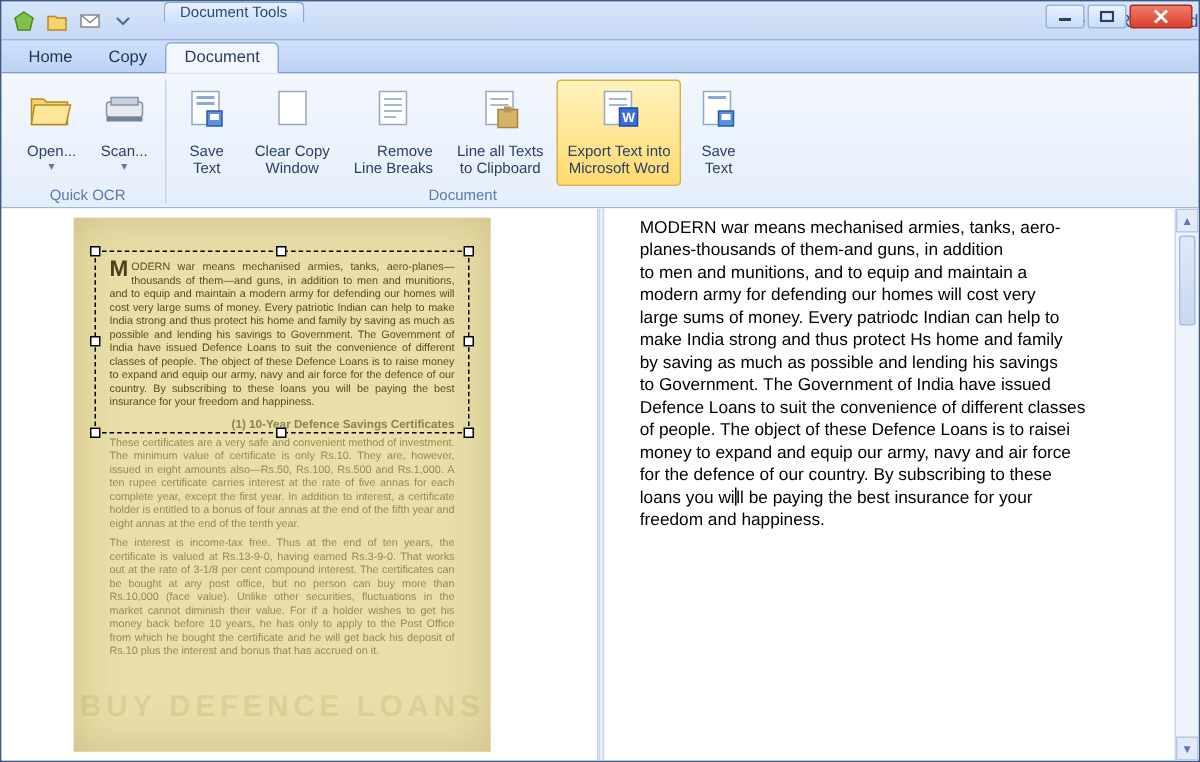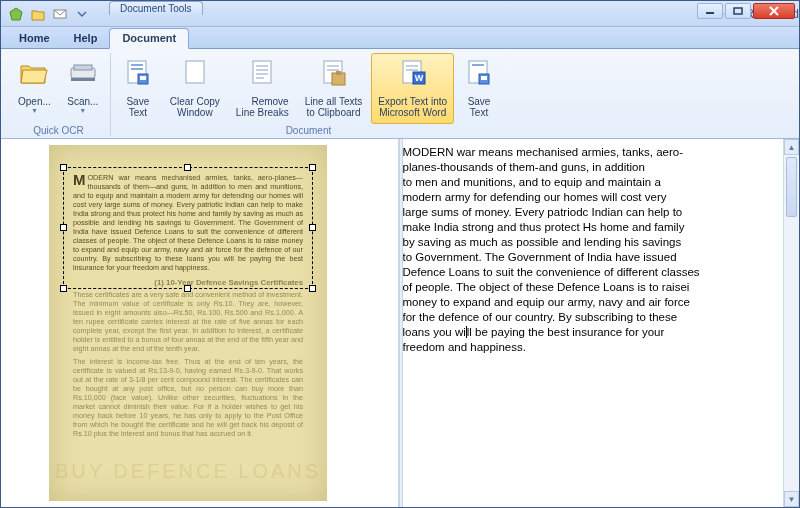--- a/index.html
+++ b/index.html
@@ -13,21 +13,21 @@
   .ctx-label { font-size: 10px; color: #2a4a7a; background: linear-gradient(#e8f0ff,#cfe0fb); border: 1px solid #8aa8d8; border-bottom: none; border-radius: 4px 4px 0 0; padding: 1px 10px; }
   .app-title { position: absolute; left: 0; right: 0; text-align: right; font-size: 12px; color: #355a91; pointer-events: none; }
   .win-controls { position: absolute; right: 4px; top: 2px; display: flex; gap: 2px; }
   .win-btn { width: 26px; height: 16px; border-radius: 2px; display: flex; align-items: center; justify-content: center; font-size: 10px; color: #2a3f63; background: linear-gradient(#e8f1ff,#c9dcf8); border: 1px solid #98b5e0; }
   .win-btn.min { }
   .win-btn.max { }
   .win-btn.close { background: linear-gradient(#ef7b6a,#d9402c); color: #fff; border-color: #a72d1e; width: 42px; }
 
   
   .tabrow { height: 22px; background: linear-gradient(#cfe0fb,#bcd3f3); display: flex; align-items: flex-end; padding: 0 6px; border-bottom: 1px solid #7e9cc9; }
-  .tab { font-size: 11px; color: #18345f; padding: 3px 12px 4px; border-radius: 4px 4px 0 0; cursor: default; font-weight: bold; }
+  .tab { font-size: 11px; color: #18345f; padding: 3px 12px 4px; border-radius: 4px 4px 0 0; cursor: default; }
   .tab.active { background: #f3f7fd; border: 1px solid #8aa8d8; border-bottom: 1px solid #f3f7fd; color: #2a3f63; position: relative; top: 1px; }
 
   
   .ribbon { height: 90px; background: linear-gradient(#f3f7fd,#e5eefb); border-bottom: 1px solid #9fb7db; display: flex; padding: 4px 6px 2px; gap: 0; }
   .group { display: flex; flex-direction: column; border-right: 1px solid #c5d5ee; padding: 0 4px; }
   .group-items { display: flex; gap: 2px; flex: 1; }
   .group-label { font-size: 10px; color: #5a7aae; text-align: center; padding: 1px 0 0; }
   .rbtn { display: flex; flex-direction: column; align-items: center; justify-content: flex-start; padding: 2px 6px 0; border: 1px solid transparent; border-radius: 3px; min-width: 44px; text-align: center; }
   .rbtn.active { background: linear-gradient(#fff2bf,#ffda6e); border-color: #d9b23a; }
   .rbtn .icon { width: 32px; height: 32px; display: flex; align-items: center; justify-content: center; }
@@ -42,28 +42,28 @@
   .scrollbar { width: 16px; background: #eef3fb; border-left: 1px solid #cdd9ed; position: relative; }
   .scrollbar .arrow { height: 16px; background: #e3ebf8; border: 1px solid #b9c9e3; margin: 0; display:flex; align-items:center; justify-content:center; font-size:8px; color:#5a7aae;}
   .scrollbar .thumb { position: absolute; top: 18px; left: 2px; right: 2px; height: 60px; background: linear-gradient(#e0e9f8,#c8d8f1); border: 1px solid #a8bddf; border-radius: 2px; }
 
   
   .scan-wrap { position: absolute; left: 48px; top: 6px; width: 278px; height: 356px; background: #e9dfa8; box-shadow: inset 0 0 30px rgba(120,100,40,.25); padding: 28px 24px 10px; font-family: Georgia, 'Times New Roman', serif; }
   .scan-body p { font-size: 7.2px; line-height: 9px; color: rgba(80,65,20,.55); text-align: justify; margin-bottom: 4px; }
   .scan-body p.in-sel { color: rgba(60,48,12,.85); }
   .scan-body .dropcap { float: left; font-size: 15px; line-height: 13px; font-weight: bold; padding-right: 2px; color: rgba(60,48,12,.9); }
   .scan-body h4 { font-size: 7.8px; color: rgba(80,65,20,.6); margin: 6px 0 3px; text-align: right; font-weight: bold; }
-  .scan-body .watermark { position:absolute; bottom:18px; left:0; right:0; text-align:center; font-size:20px; letter-spacing:3px; color: rgba(140,120,40,.14); font-weight:normal; }
+  .scan-body .watermark { position:absolute; bottom:18px; left:0; right:0; text-align:center; font-size:20px; letter-spacing:3px; color: rgba(140,120,40,.14); font-weight:bold; }
 
   
   .marquee { position: absolute; border: 1.5px dashed #000; background: transparent; }
   .handle { position: absolute; width: 7px; height: 7px; background: #fff; border: 1px solid #000; }
 
   
-  .ocr-text { flex: 1; padding: 6px 0; font-size: 11.5px; line-height: 15px; color: #000; white-space: pre-wrap; overflow: hidden; position: relative; }
+  .ocr-text { flex: 1; padding: 6px 24px; font-size: 11.5px; line-height: 15px; color: #000; white-space: pre-wrap; overflow: hidden; position: relative; }
   .caret { display:inline-block; width:0; height:12px; border-left:1px solid #000; vertical-align:middle; position:relative; top:-1px; }
   .divider { width:4px; background:#e8eef8; border-left:1px solid #c9d6ea; border-right:1px solid #c9d6ea; cursor:col-resize; }
 
 </style>
 </head>
 <body>
 
 <div class="titlebar">
   <div class="qat">
     <div class="qat-btn">
@@ -106,21 +106,21 @@
     <div class="win-btn close">
         <svg width="12" height="10">
           <path d="M2 1l8 8M10 1l-8 8" stroke="#fff" stroke-width="2"></path>
         </svg>
       </div>
   </div>
 </div>
 
 <div class="tabrow">
   <div class="tab">Home</div>
-  <div class="tab">Help</div>
+  <div class="tab">Copy</div>
   <div class="tab active">Document</div>
 </div>
 
 <div class="ribbon">
   <div class="group">
     <div class="group-items">
       <div class="rbtn">
         <span class="icon">
             <svg width="30" height="28">
               <path d="M2 8h8l2 2h14v15H2z" fill="#f7d56a" stroke="#b58a20"></path>

